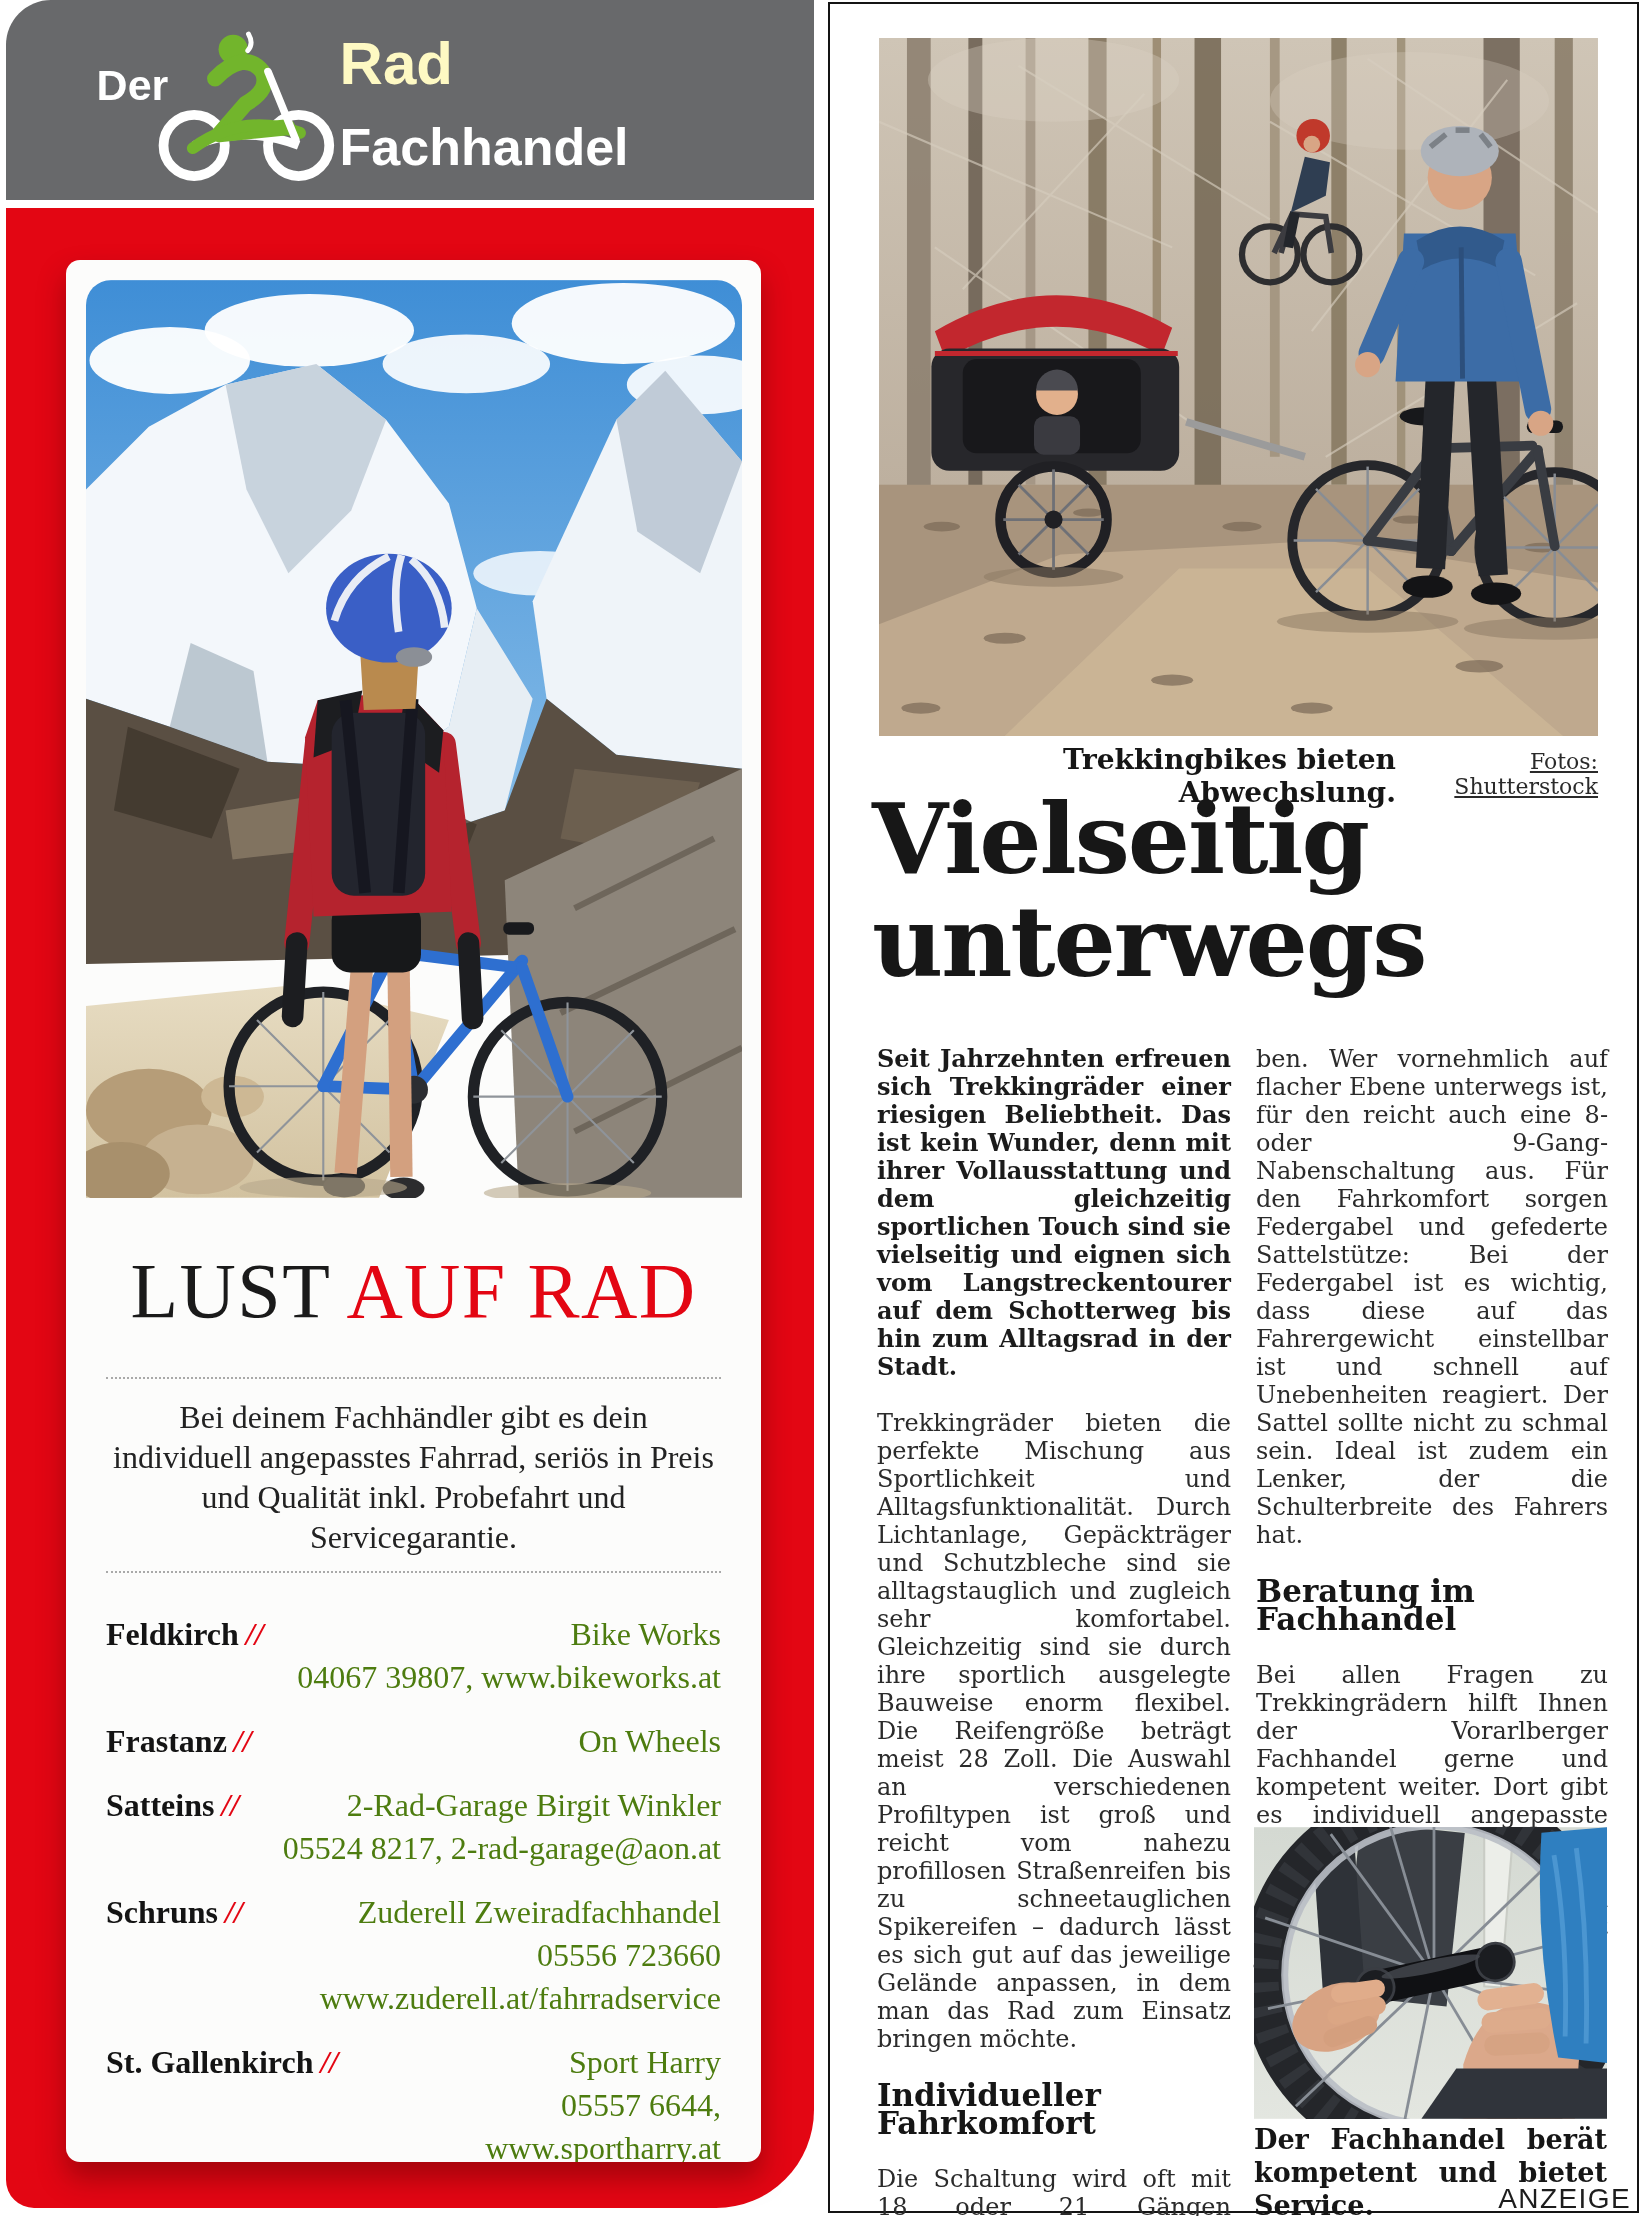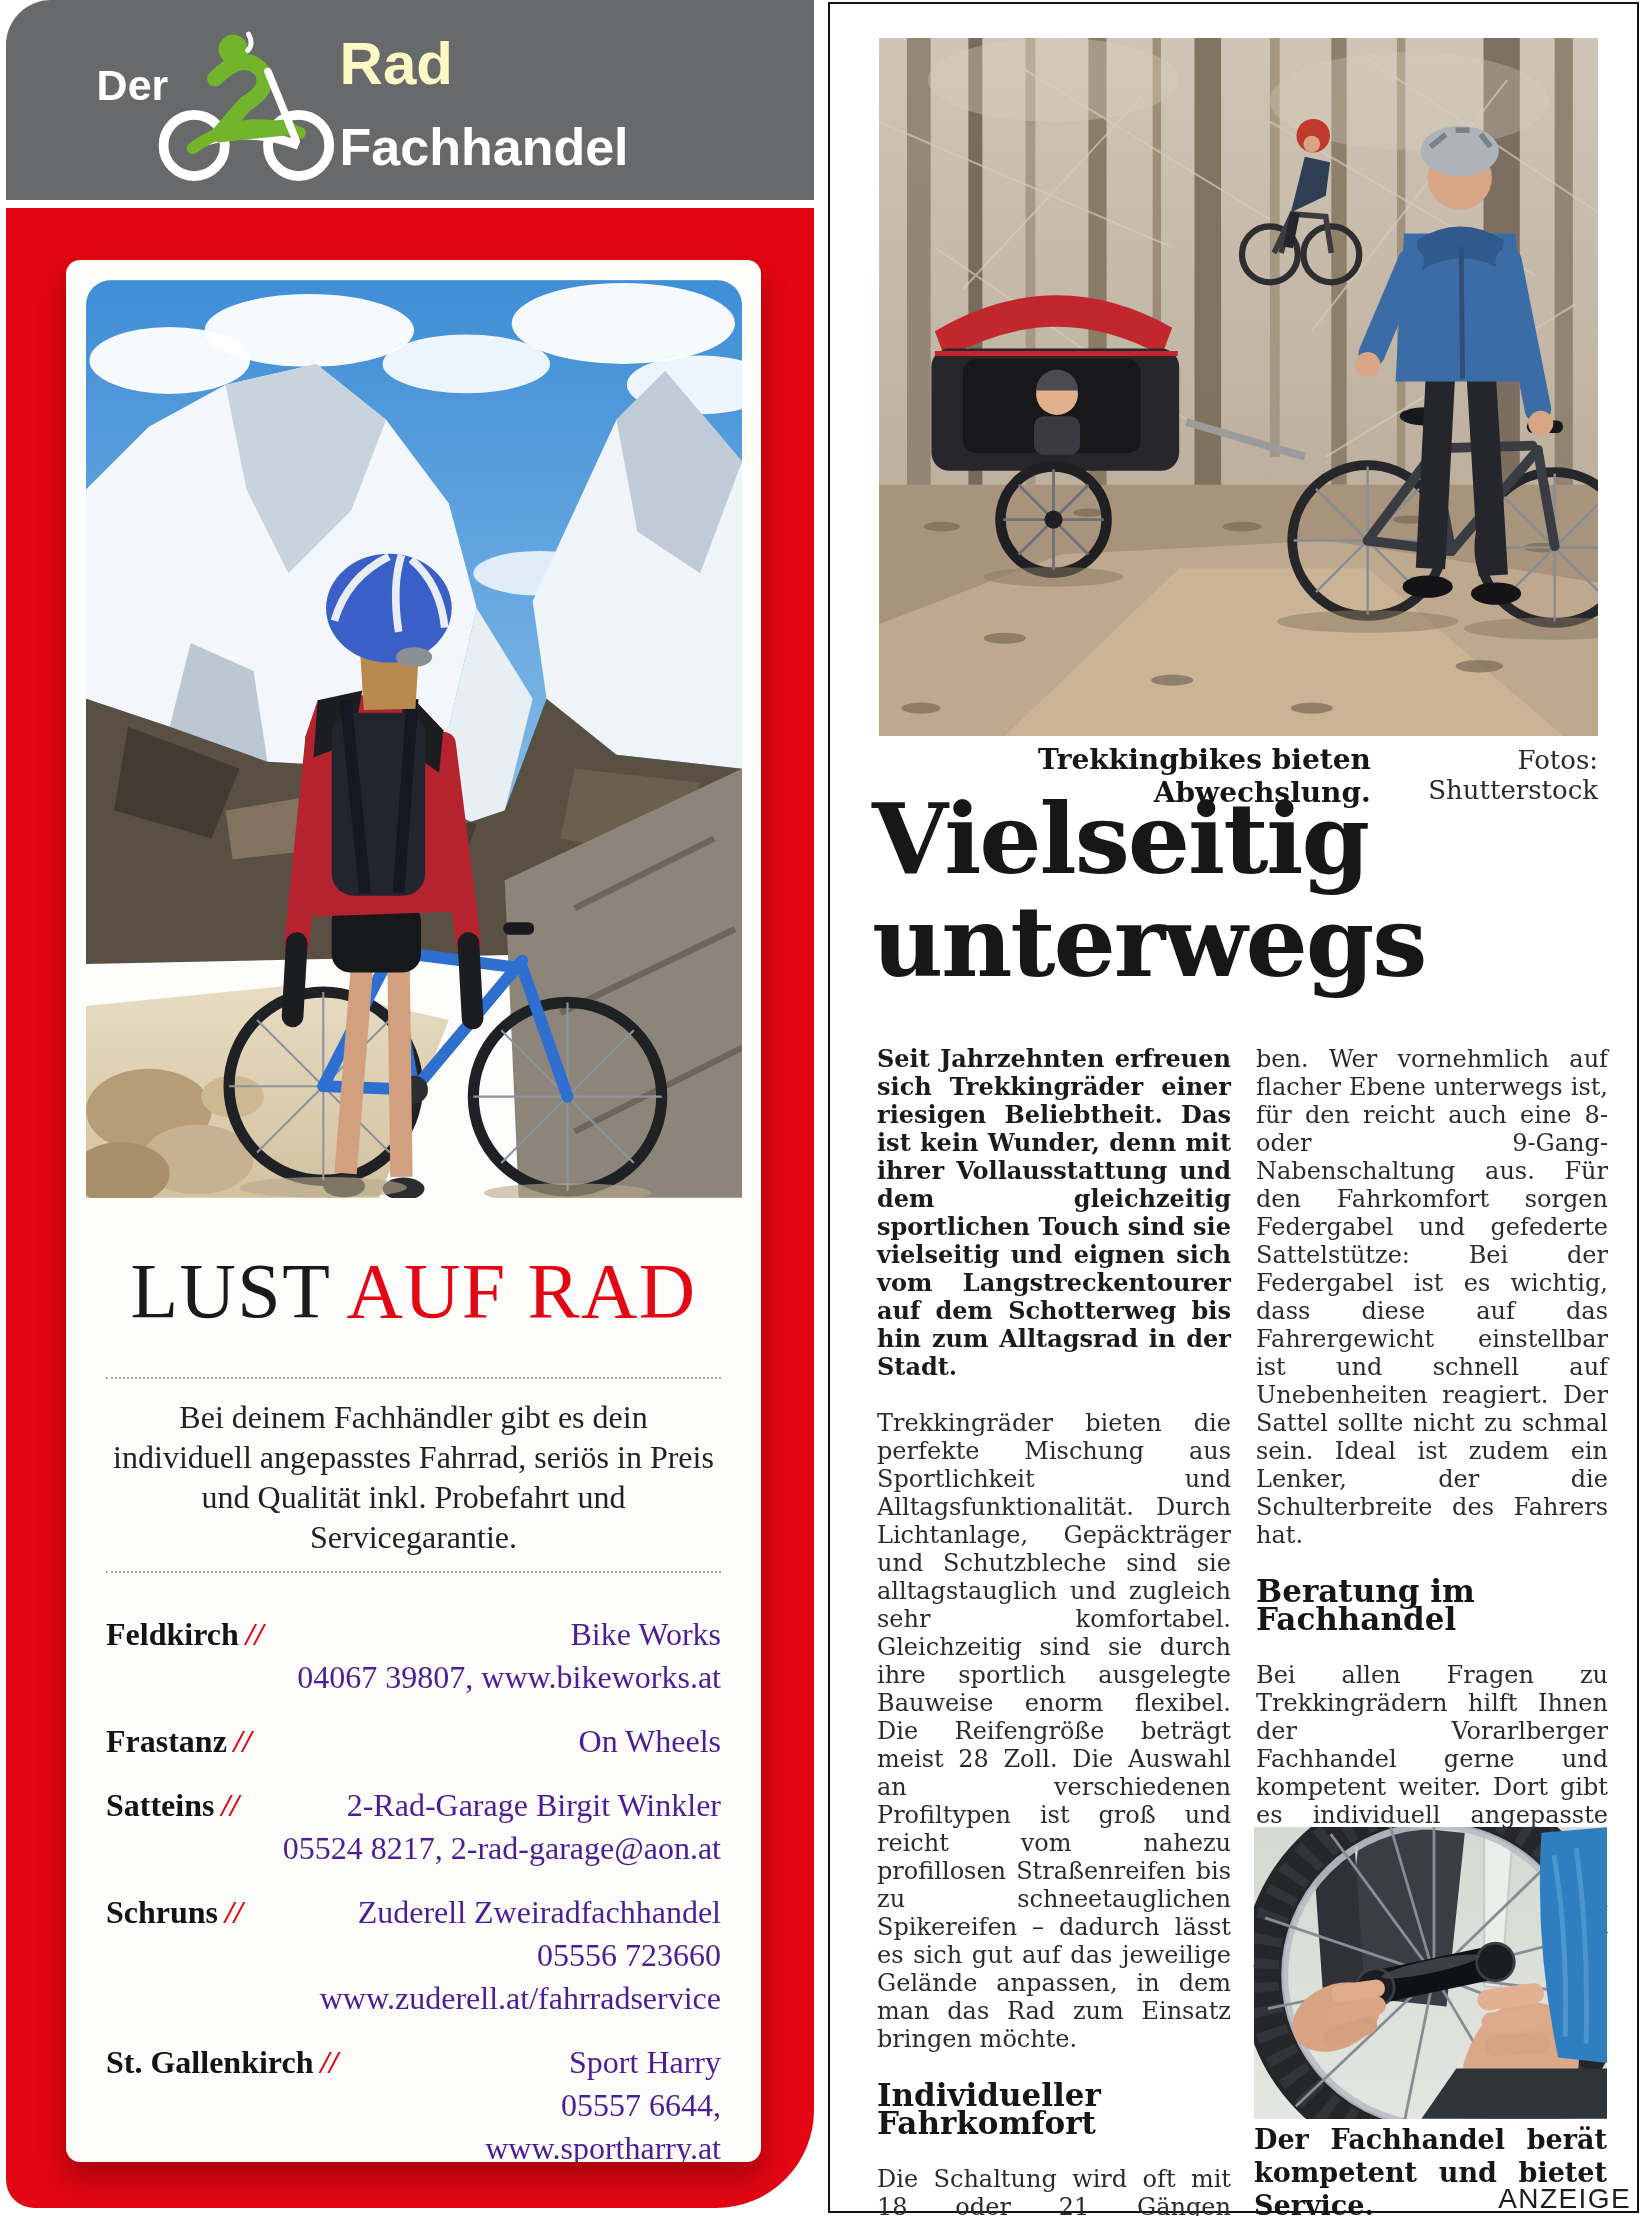--- a/index.html
+++ b/index.html
@@ -29,31 +29,31 @@
         font-family:"Liberation Serif",serif;}
   .lust .black{color:#1a1a1a;}
   .lust .red{color:#e30613;}
   .rule{margin:45px 40px 0 40px;border-top:2.8px dotted #a9a9a9;height:0;}
   .rule2{margin-top:14px;}
   .card-intro{margin:18px 45px 0 45px;text-align:center;font-size:32px;line-height:40px;color:#222;}
   .dealers{margin:40px 40px 0 40px;}
   .dealer{display:flex;align-items:flex-start;margin-bottom:21px;line-height:43px;font-size:32px;}
   .town{font-weight:bold;color:#141414;white-space:nowrap;}
   .slashes{color:#e30613;font-weight:bold;font-style:italic;margin-left:7px;}
-  .dealer-info{flex:1;text-align:right;color:#4c1d95;}
+  .dealer-info{flex:1;text-align:right;color:#4d7c0f;}
   .dealer-info span{display:block;}
 
   
   .frame{left:828px;top:2.1px;width:811px;height:2211px;border:2.1px solid #141414;box-sizing:border-box;
          background:#fff;}
   .top-photo{left:879px;top:38px;width:719px;height:698px;overflow:hidden;}
   .caption-row{left:879px;top:743px;width:719px;display:flex;justify-content:space-between;
                align-items:baseline;text-align:right;}
   .caption-bold{font-family:"DejaVu Serif",serif;font-weight:bold;font-size:28px;color:#161616;}
-  .caption-credit{font-family:"DejaVu Serif",serif;font-size:26px;color:#2a2a2a;}
+  .caption-credit{font-family:"DejaVu Serif",serif;font-size:22px;color:#2a2a2a;text-decoration:underline;}
   .headline{left:872px;top:787px;width:740px;font-family:"DejaVu Serif",serif;font-weight:bold;
             font-size:98px;line-height:103px;letter-spacing:-2.1px;color:#171717;}
   .col{font-family:"DejaVu Serif",serif;font-size:24px;line-height:28px;text-align:justify;color:#2b2b2b;}
   .col1{left:877px;top:1045px;width:354px;}
   .col2{left:1256px;top:1045px;width:352px;}
   .lead{font-weight:bold;color:#1b1b1b;}
   .col p{margin:0 0 28px 0;}
   .subhead{font-weight:bold;font-size:31px;color:#161616;margin:0 0 4.2px 0;text-align:left;}
   .bottom-photo{left:1254px;top:1827px;width:353px;height:292px;overflow:hidden;}
   .bottom-caption{left:1254px;top:2123px;width:353px;font-family:"DejaVu Serif",serif;font-weight:bold;

